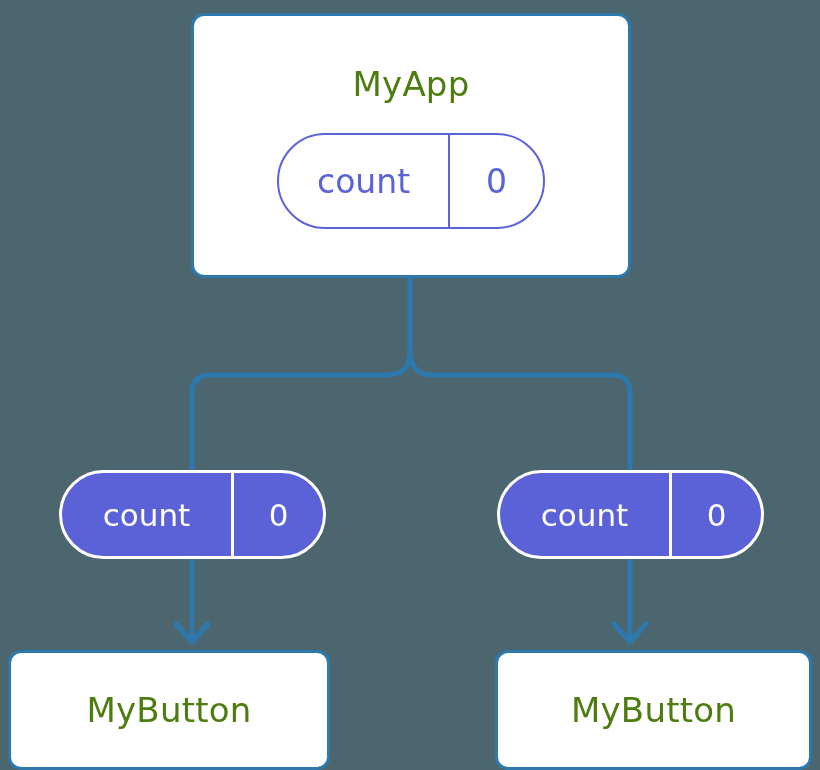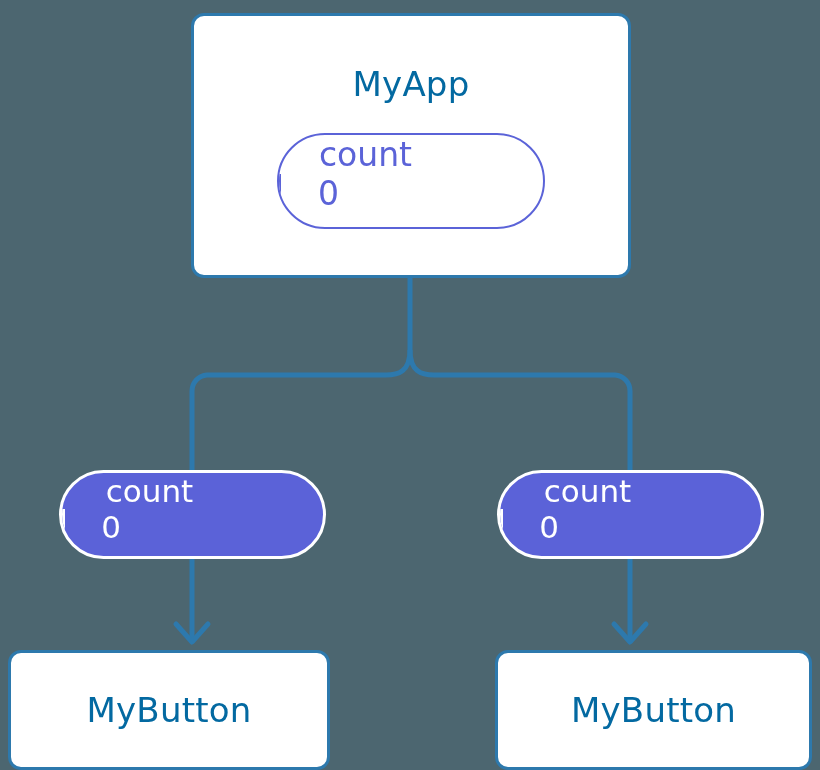--- a/index.html
+++ b/index.html
@@ -32,21 +32,21 @@
     position: absolute;
     box-sizing: border-box;
     background: #ffffff;
     border: 3px solid #2d79ad;
     border-radius: 13px;
     display: flex;
     flex-direction: column;
     align-items: center;
   }
   .component-title {
-    color: #0369a1;
+    color: #4d7c0f;
     font-size: 34px;
     letter-spacing: 0.2px;
     white-space: nowrap;
   }
 
   #box-myapp {
     left: 191px;
     top: 13px;
     width: 440px;
     height: 265px;
@@ -72,21 +72,20 @@
   }
 
   
   .state-pill {
     position: absolute;
     box-sizing: border-box;
     display: flex;
     align-items: stretch;
     border-radius: 999px;
     overflow: hidden;
-    flex-direction: column;
   }
   .state-pill .pill-key,
   .state-pill .pill-value {
     display: flex;
     align-items: center;
     justify-content: center;
     white-space: nowrap;
   }
 
   

